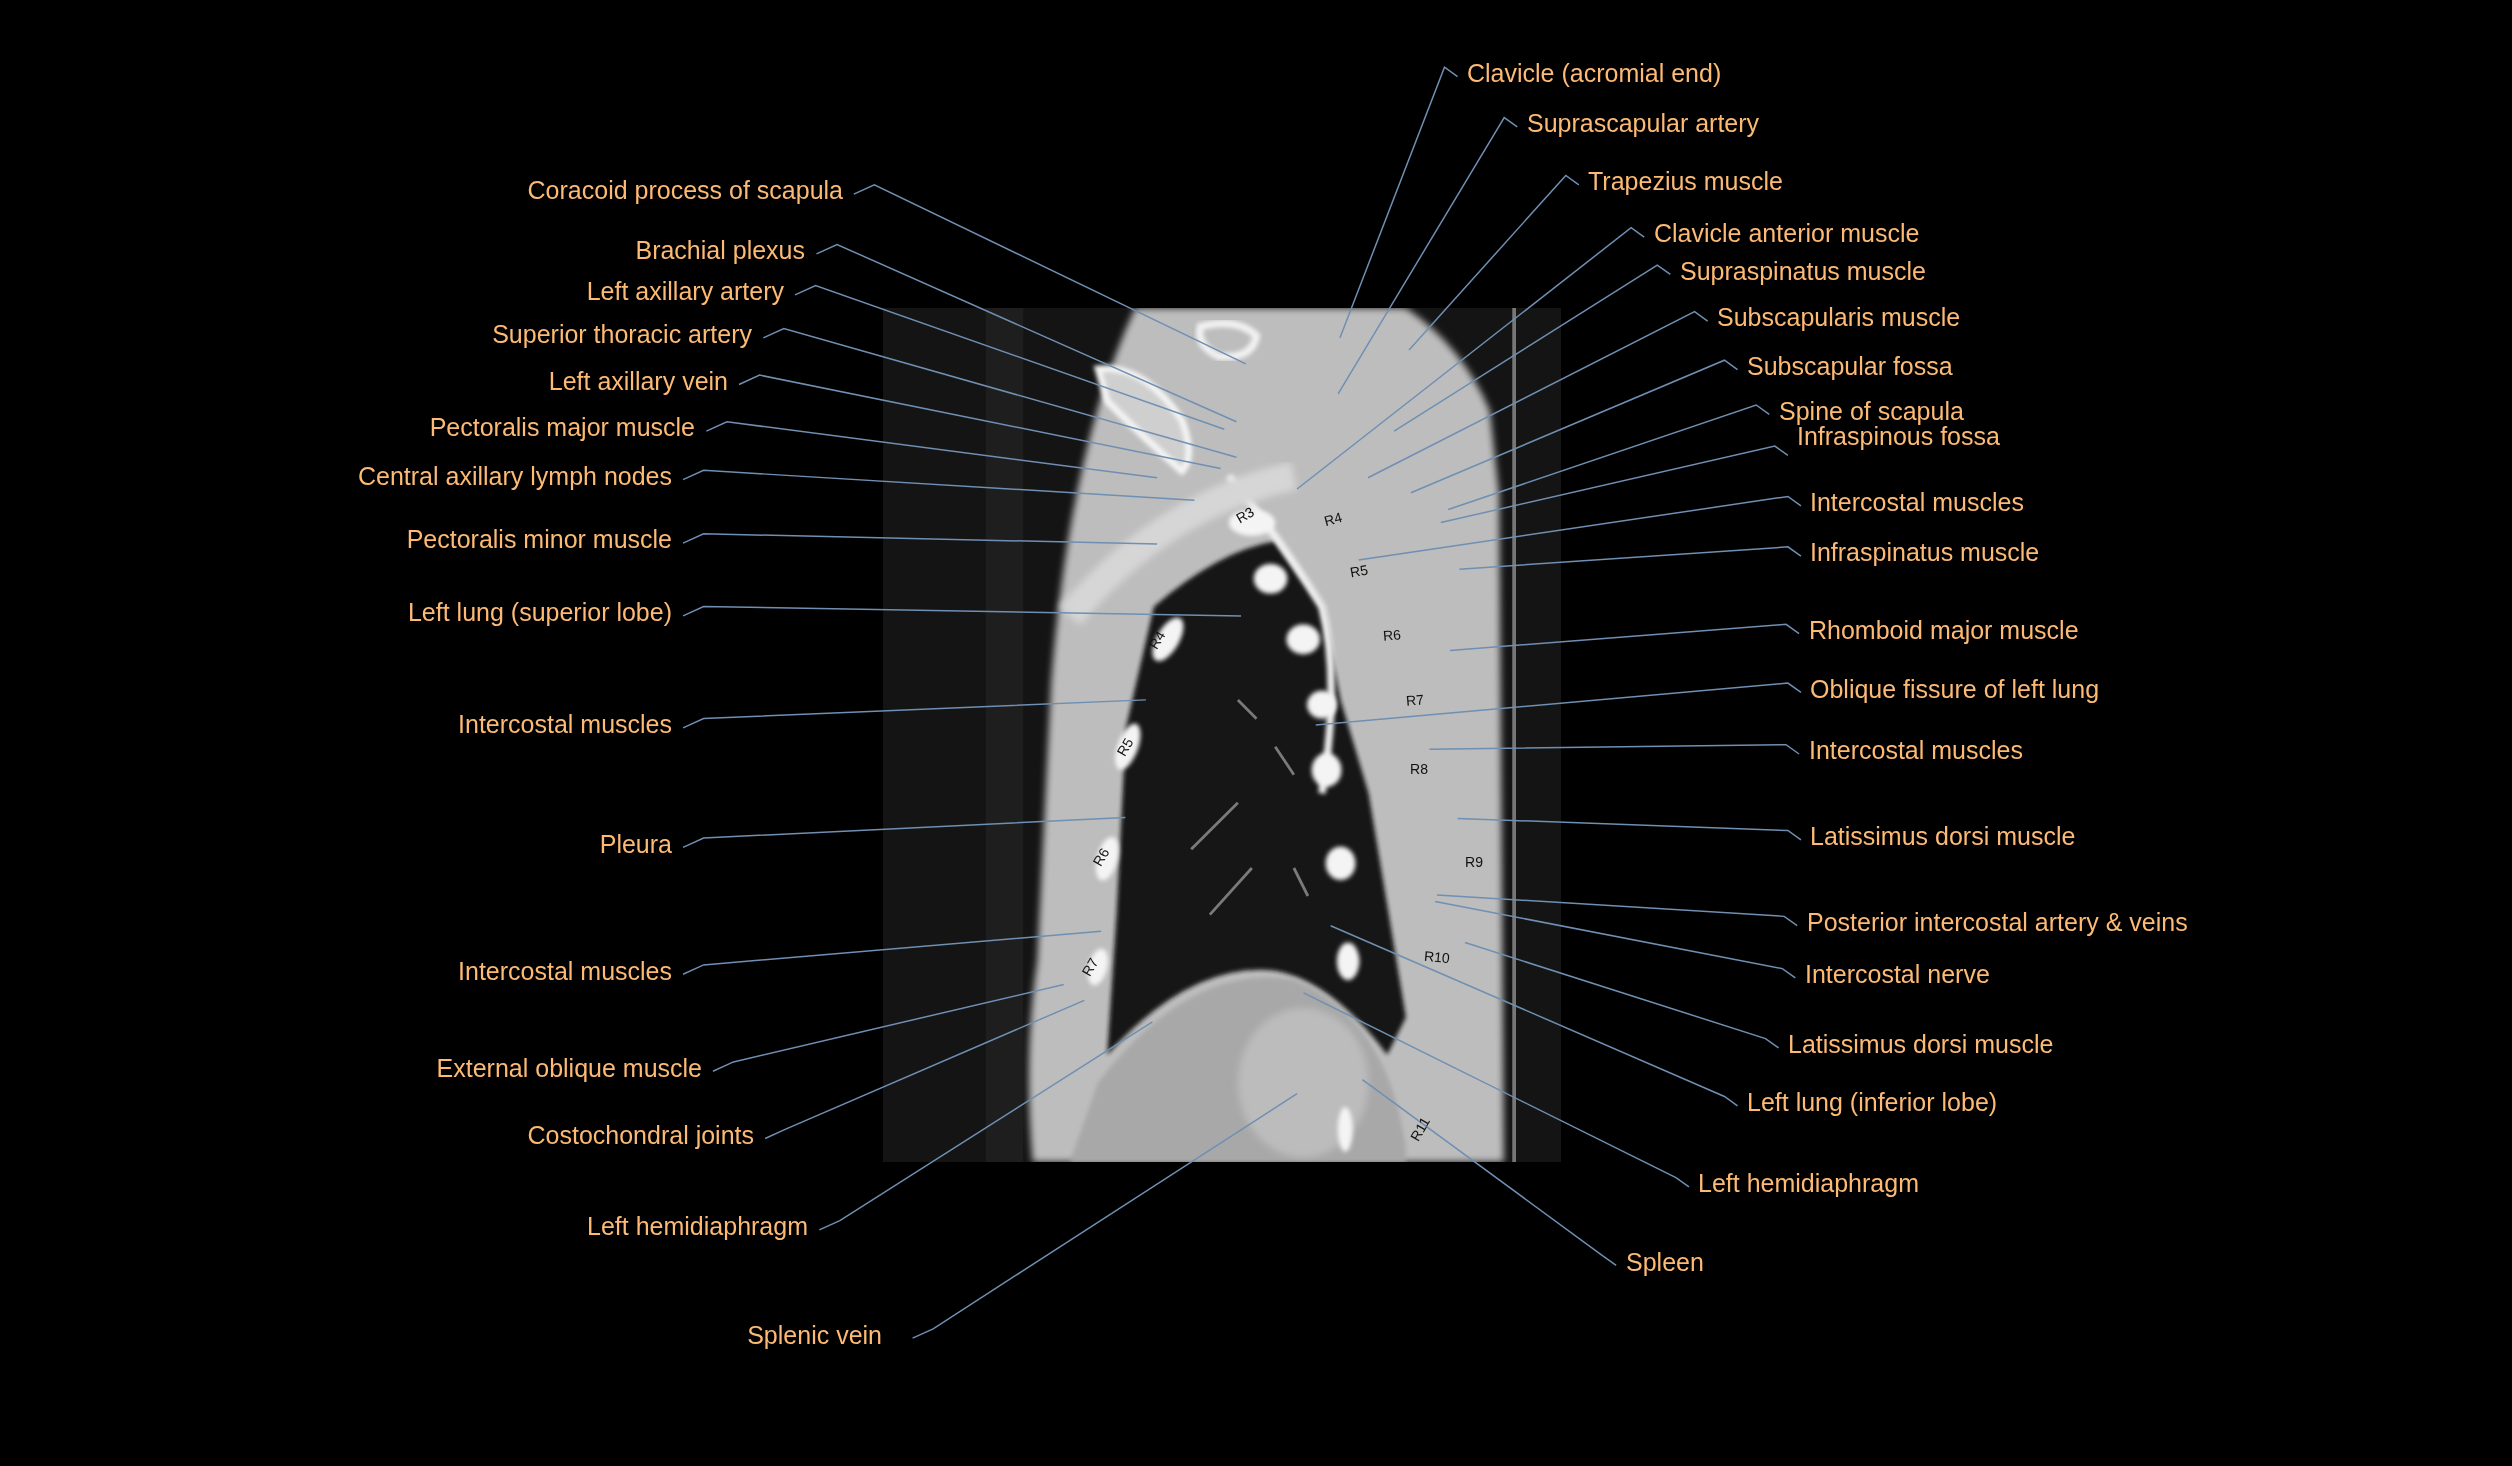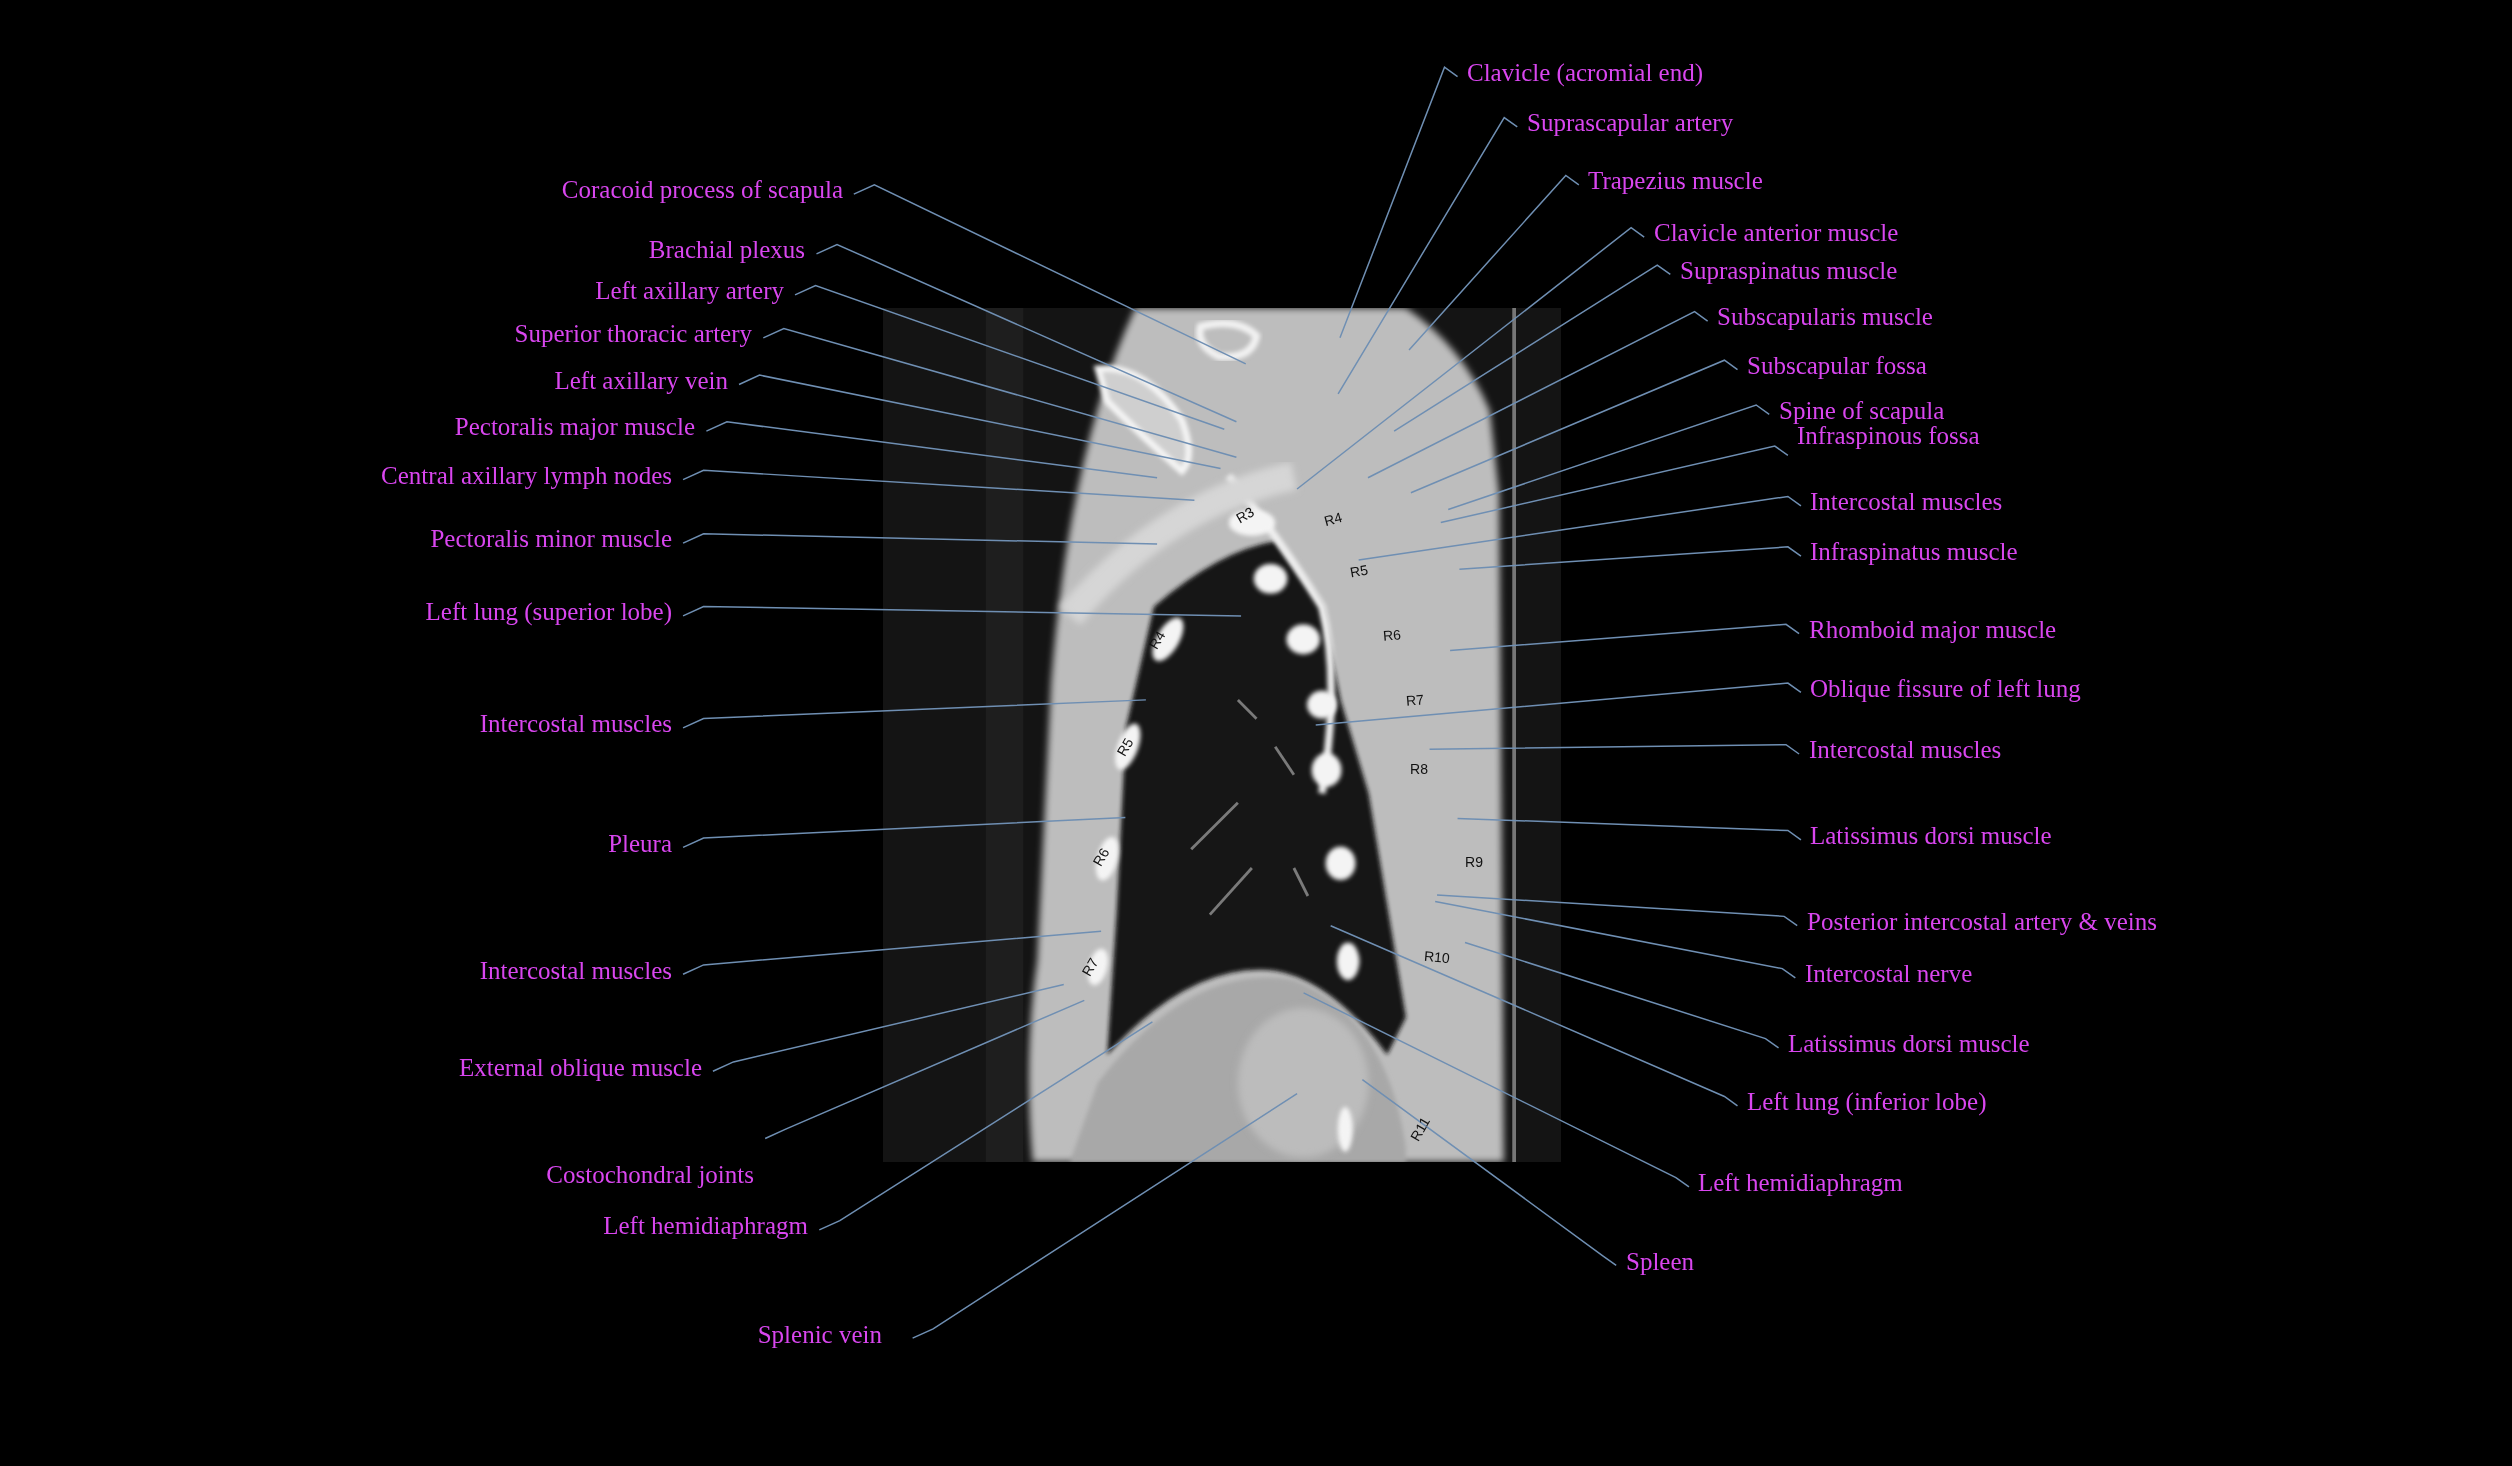--- a/index.html
+++ b/index.html
@@ -1,22 +1,22 @@
 <!DOCTYPE html>
 <html style="font-size:15px"><head>
 <meta charset="utf-8">
 <style>
   html, body { margin:0; padding:0; background:#000; }
   body { width:2512px; height:1466px; position:relative; overflow:hidden;
          font-family:"Liberation Sans", sans-serif; color:#fff; }
   #stage { position:absolute; left:0; top:0; width:2512px; height:1466px; }
   .ct-panel { position:absolute; left:883px; top:308px; width:678px; height:854px;
               background:#141414; overflow:hidden; }
-  .lbl { position:absolute; font-size:25px; color:#d946ef; white-space:nowrap;
-         line-height:28px;font-family:Liberation Serif, serif; }
+  .lbl { position:absolute; font-size:25px; color:#fdba74; white-space:nowrap;
+         line-height:28px; }
   .lbl.l { text-align:center; transform:translateX(-100%); }
   .rib { position:absolute; font-size:14px; color:#111; font-family:"Liberation Sans", sans-serif; }
   svg { position:absolute; left:0; top:0; }
 </style>
 </head>
 <body>
 
 <div id="stage">
   <div class="ct-panel">
     <svg width="678" height="854" viewBox="0 0 726 915">
@@ -117,21 +117,21 @@
       <div class="lbl l" style="left: 752px; top: 320px;">Superior thoracic artery</div>
       <div class="lbl l" style="left: 728px; top: 367px;">Left axillary vein</div>
       <div class="lbl l" style="left: 695px; top: 413px;">Pectoralis major muscle</div>
       <div class="lbl l" style="left: 672px; top: 462px;">Central axillary lymph nodes</div>
       <div class="lbl l" style="left: 672px; top: 525px;">Pectoralis minor muscle</div>
       <div class="lbl l" style="left: 672px; top: 598px;">Left lung (superior lobe)</div>
       <div class="lbl l" style="left: 672px; top: 710px;">Intercostal muscles</div>
       <div class="lbl l" style="left: 672px; top: 830px;">Pleura</div>
       <div class="lbl l" style="left: 672px; top: 957px;">Intercostal muscles</div>
       <div class="lbl l" style="left: 702px; top: 1054px;">External oblique muscle</div>
-      <div class="lbl l" style="left: 754px; top: 1121px; margin-top: 40px;">Costochondral joints</div>
+      <div class="lbl l" style="left: 754px; top: 1121px;">Costochondral joints</div>
       <div class="lbl l" style="left: 808px; top: 1212px;">Left hemidiaphragm</div>
       <div class="lbl l" style="left: 882px; top: 1321px;">Splenic vein</div>
       <div class="lbl" style="left: 1467px; top: 59px;">Clavicle (acromial end)</div>
       <div class="lbl" style="left: 1527px; top: 109px;">Suprascapular artery</div>
       <div class="lbl" style="left: 1588px; top: 167px;">Trapezius muscle</div>
       <div class="lbl" style="left: 1654px; top: 219px;">Clavicle anterior muscle</div>
       <div class="lbl" style="left: 1680px; top: 257px;">Supraspinatus muscle</div>
       <div class="lbl" style="left: 1717px; top: 303px;">Subscapularis muscle</div>
       <div class="lbl" style="left: 1747px; top: 352px;">Subscapular fossa</div>
       <div class="lbl" style="left: 1779px; top: 397px;">Spine of scapula</div>

